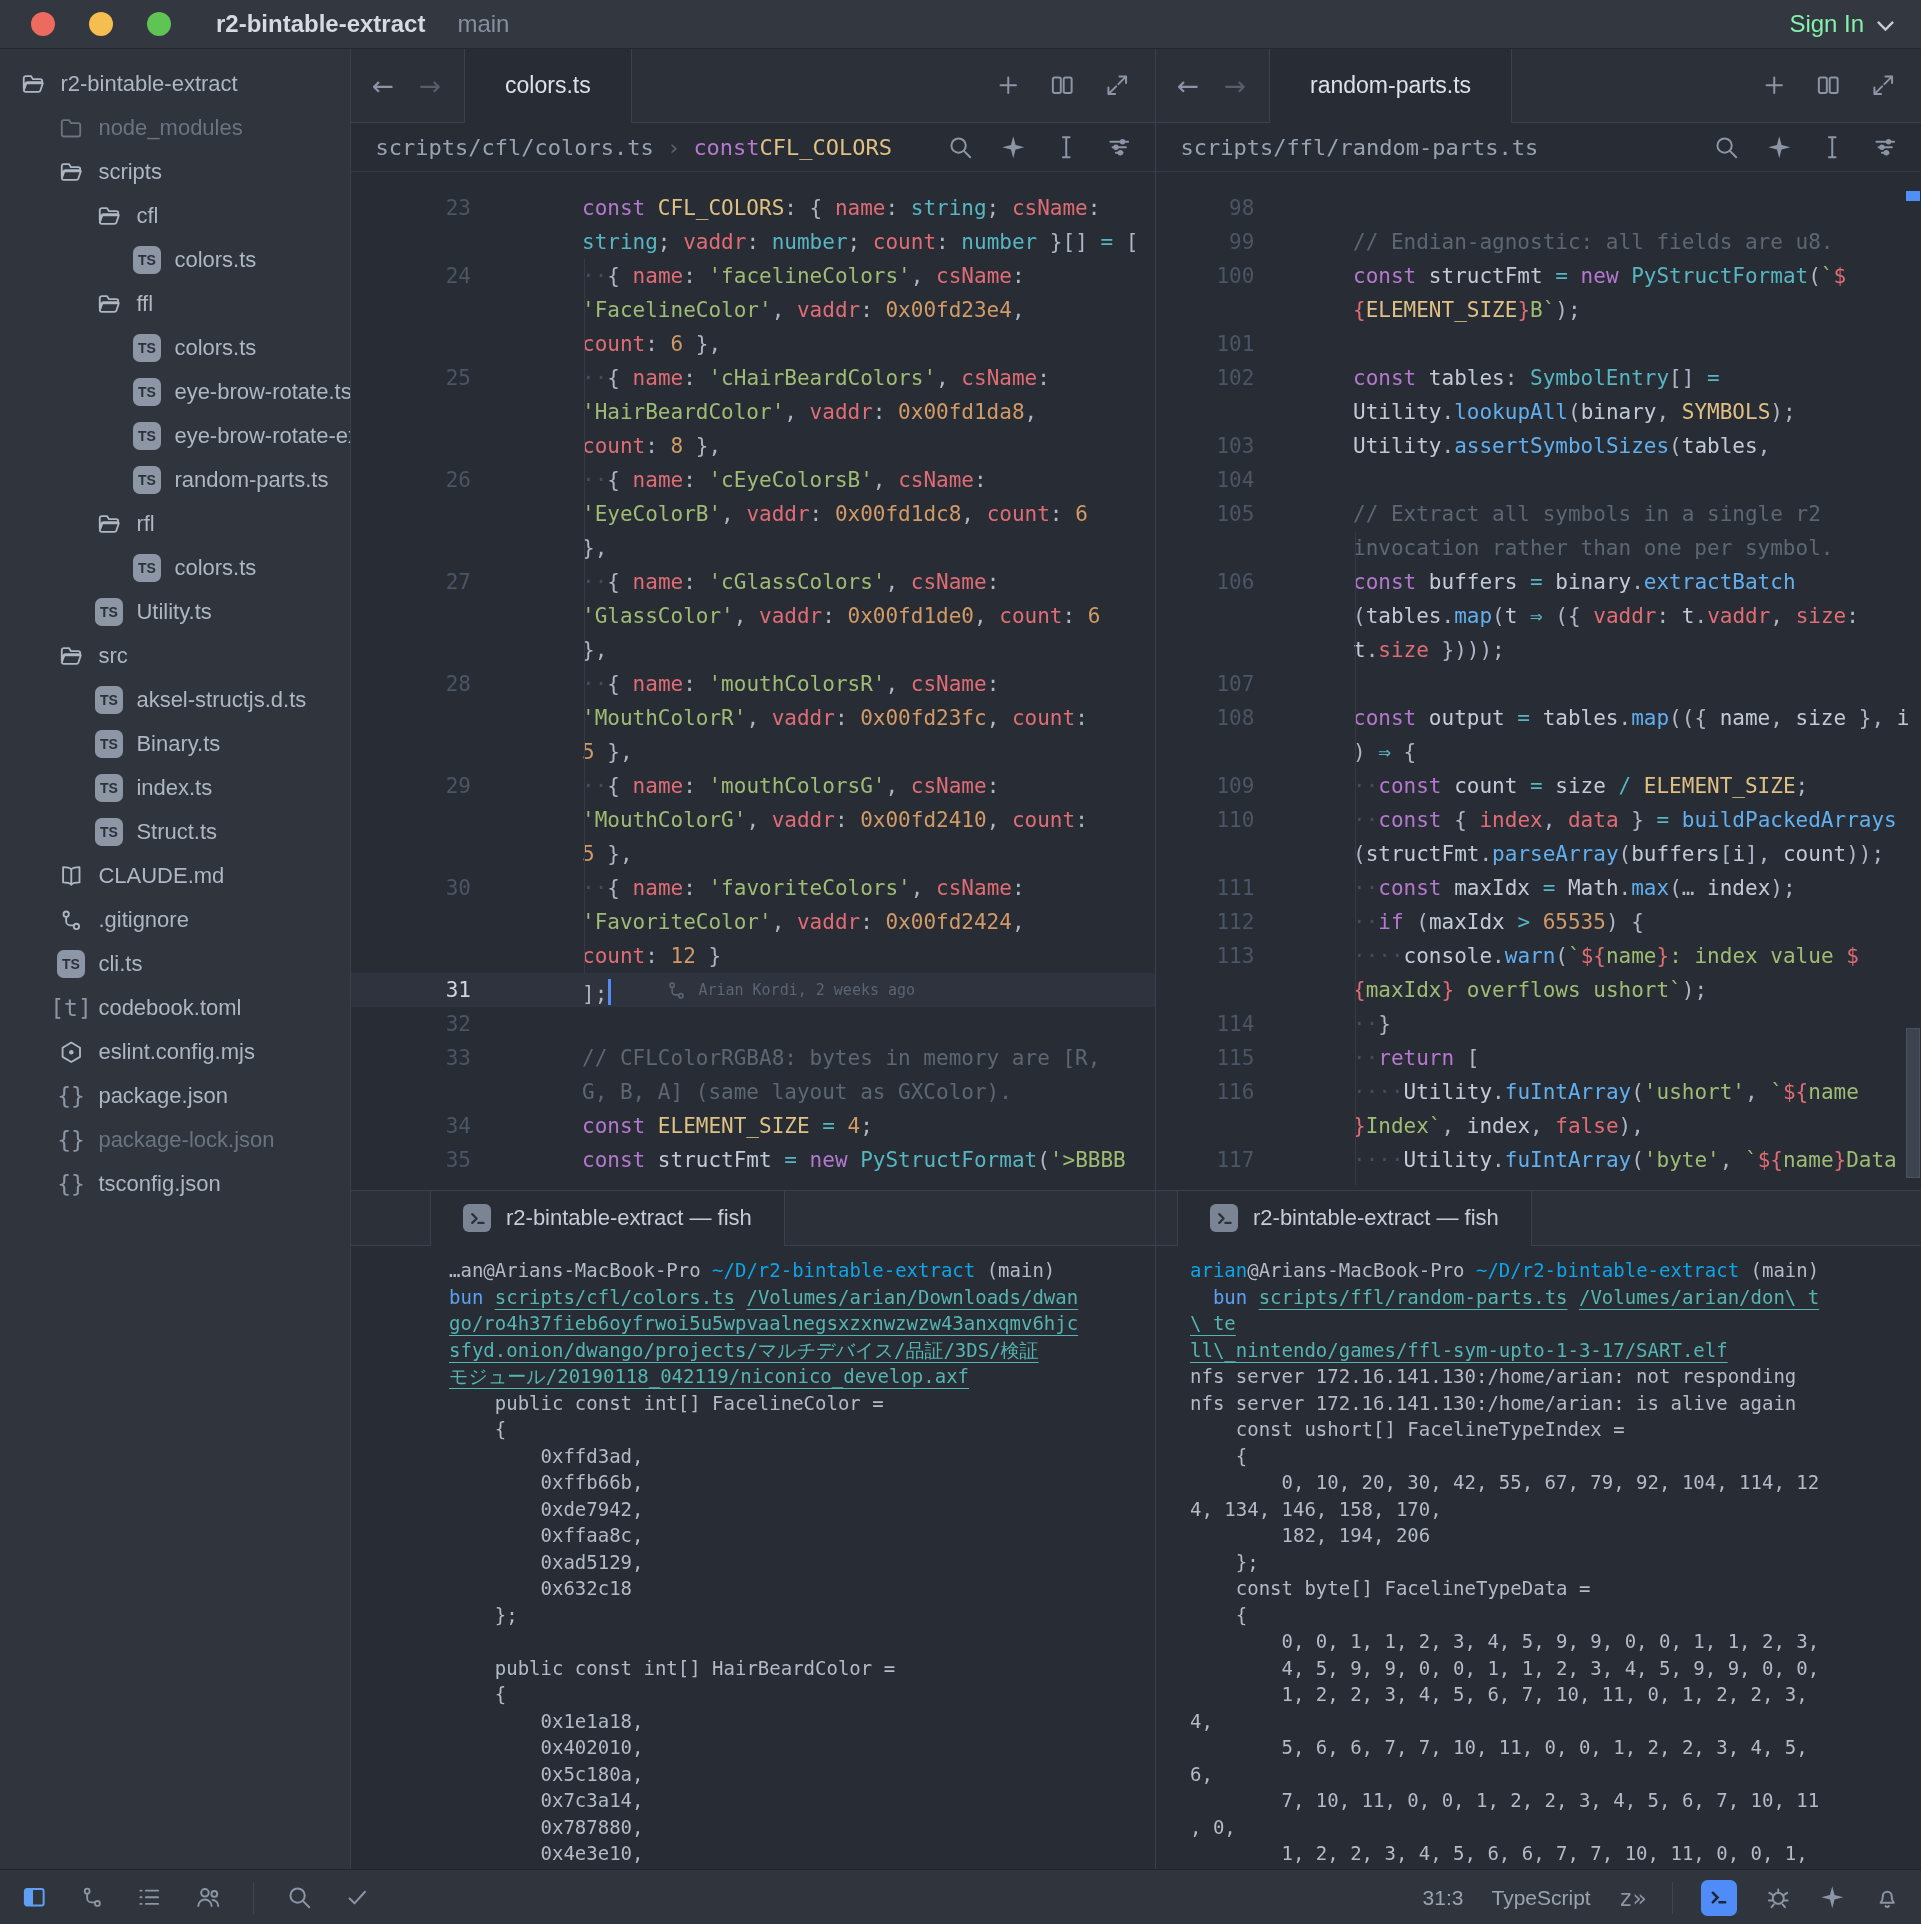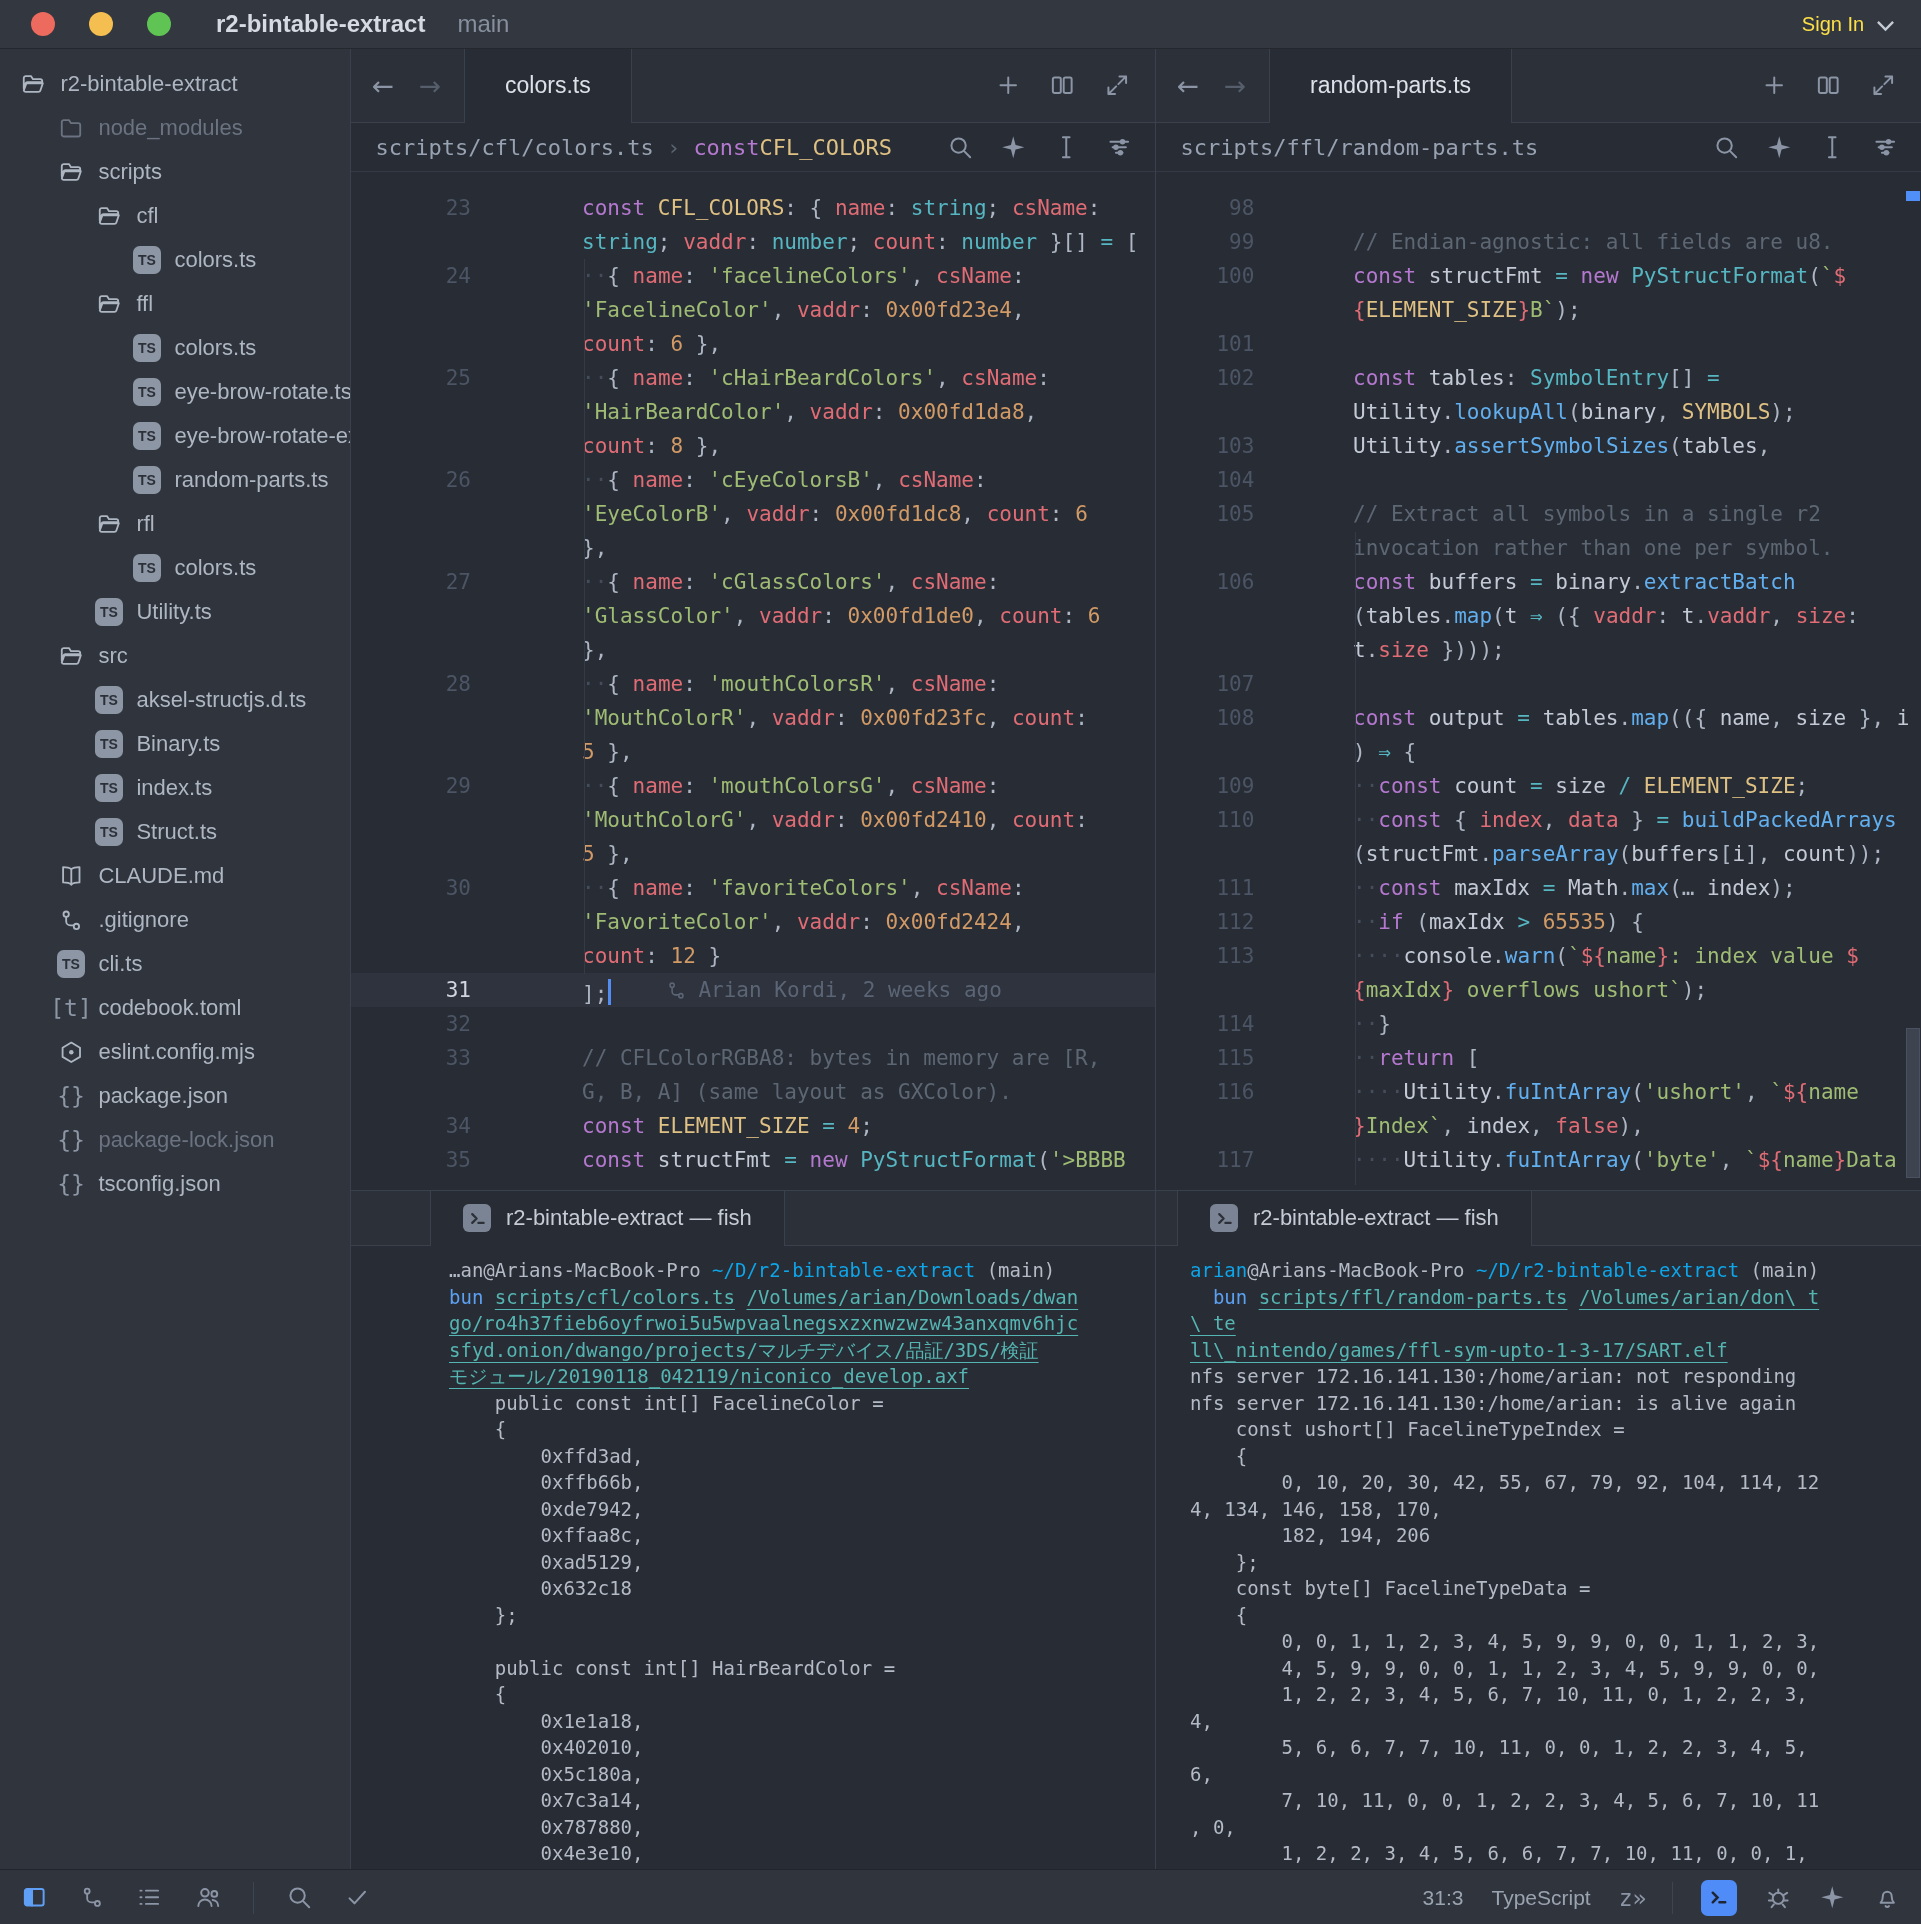--- a/index.html
+++ b/index.html
@@ -9,21 +9,21 @@
 
   
   .titlebar { height:49px; background:#33373f; display:flex; align-items:center; flex:none;
     border-bottom:0.9px solid #24272e; }
   .lights { display:flex; gap:34px; margin-left:31px; }
   .light { width:24px; height:24px; border-radius:50%; }
   .light.r { background:#ec6a5e; } .light.y { background:#f4bf50; } .light.g { background:#5fc454; }
   .tb-title { color:#d6dae2; font-size:24px; font-weight:bold; margin-left:45px; }
   .tb-branch { color:#868f9d; font-size:24px; margin-left:32px; }
   .tb-right { margin-left:auto; margin-right:26.5px; display:flex; align-items:center; gap:11.4px; }
-  .signin { color:#fde047; font-size:20px; }
+  .signin { color:#86efac; font-size:24px; }
   .chev { width:19px; height:11.4px; position:relative; top:1.9px; }
 
   
   .main { flex:1; display:flex; min-height:0; }
 
   
   .sidebar { width:351px; flex:none; background:#2f343d; border-right:0.9px solid #3a404c; padding-top:13.2px; overflow:hidden; }
   .trow { height:44px; display:flex; align-items:center; color:#aeb6c2; font-size:22px; white-space:nowrap; }
   .trow .ticon { flex:none; display:flex; align-items:center; justify-content:center; width:32px; margin-right:11.4px; }
   .trow.dim { color:#6b7380; }
@@ -66,21 +66,21 @@
   .pane.left .codeln { padding-left:83px; }
   .pane.right .codeln { padding-left:74px; }
   .w1 { padding-left:12.3px; } .w2 { padding-left:25.6px; }
 
   .k { color:#b478cf; } .c { color:#dfc184; } .p { color:#aeb6c4; } .r { color:#e06c75; }
   .t { color:#56b6c2; } .s { color:#9fbc74; } .n { color:#d19a66; } .f { color:#61afef; }
   .i { color:#c3cad6; } .m { color:#5d6673; } .o { color:#56b6c2; } .d { color:#454c5a; }
   .e { color:#e06c75; }
 
   .caret { display:inline-block; width:2.8px; height:26.5px; background:#538df2; vertical-align:-4.7px; margin-left:0.9px; }
-  .blame { color:#5b6575; display:inline-flex; align-items:center; gap:11.4px; margin-left:55px; font-size:21px; }
+  .blame { color:#5b6575; display:inline-flex; align-items:center; gap:11.4px; margin-left:55px; font-size:15px; }
   .iguide { position:absolute; width:0.9px; background:#343b47; }
 
   .sbtrack { position:absolute; right:0; top:0; width:16px; bottom:0; }
   .sbmark { position:absolute; right:0.9px; width:14px; height:10.4px; background:#4f8ff7; top:19px; }
   .sbthumb { position:absolute; right:0.9px; width:14px; height:150px; background:#3d4450; top:856px; border:0.9px solid #4a5160; }
 
   
   .termpanel { height:679px; flex:none; border-top:0.9px solid #3a404c; display:flex; min-height:0; }
   .term { display:flex; flex-direction:column; min-width:0; background:#282c34; }
   .term.tleft { width:805px; flex:none; border-right:0.9px solid #3a404c; }

